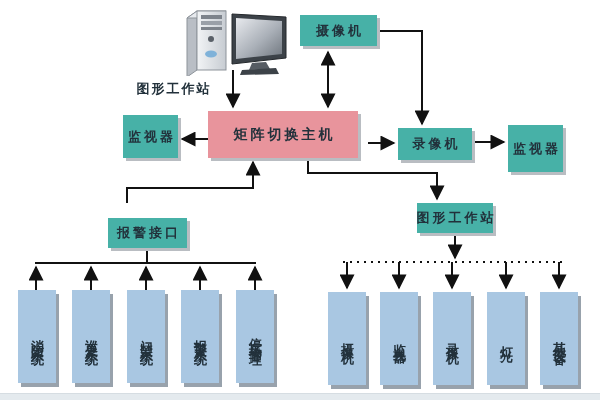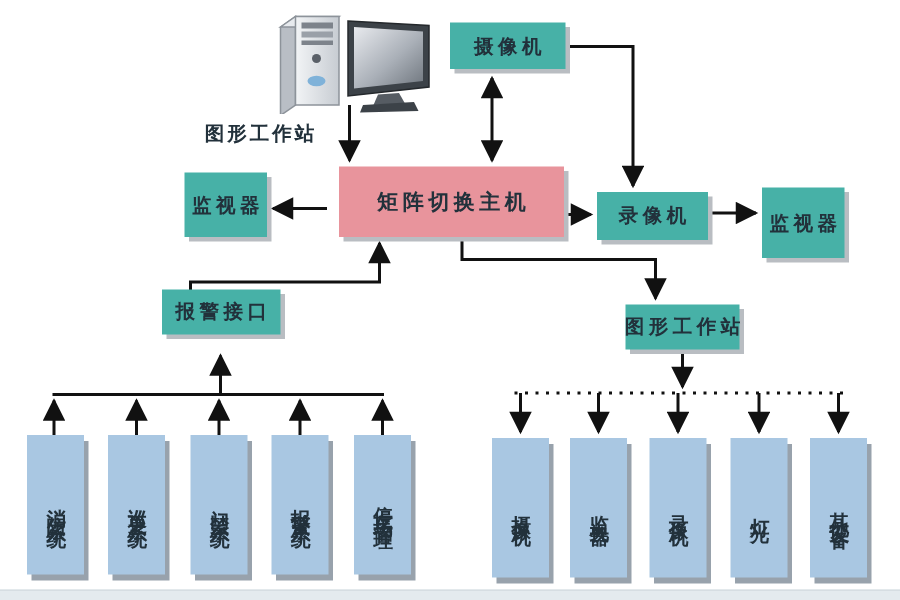--- a/index.html
+++ b/index.html
@@ -35,25 +35,25 @@
     position:absolute;left:128px;top:80px;width:92px;
     text-align:center;font-weight:bold;color:#22313b;
     font-size:13px;letter-spacing:2px;
   }
   .bottom-strip{
     position:absolute;left:0;bottom:0;width:600px;height:6px;
     background:#e4eaee;border-top:1px solid #d6dde2;
   }
   
   .n-camera-top{left:300px;top:15px;width:77px;height:31px;}
-  .n-matrix{left:226px;top:111px;width:150px;height:47px;text-align:right;}
+  .n-matrix{left:208px;top:111px;width:150px;height:47px;text-align:right;}
   .n-monitor-left{left:123px;top:115px;width:55px;height:43px;}
   .n-recorder{left:398px;top:128px;width:74px;height:32px;}
   .n-monitor-right{left:508px;top:125px;width:55px;height:47px;}
-  .n-alarm-if{left:108px;top:193px;width:79px;height:30px;}
+  .n-alarm-if{left:108px;top:218px;width:79px;height:30px;}
   .n-alarm-out{left:417px;top:203px;width:76px;height:30px;}
   .ws-icon{position:absolute;left:182px;top:4px;}
 </style>
 </head>
 <body>
 
 <div class="canvas">
 
   <svg class="wires" viewBox="0 0 600 400" xmlns="http://www.w3.org/2000/svg">
     <defs>

